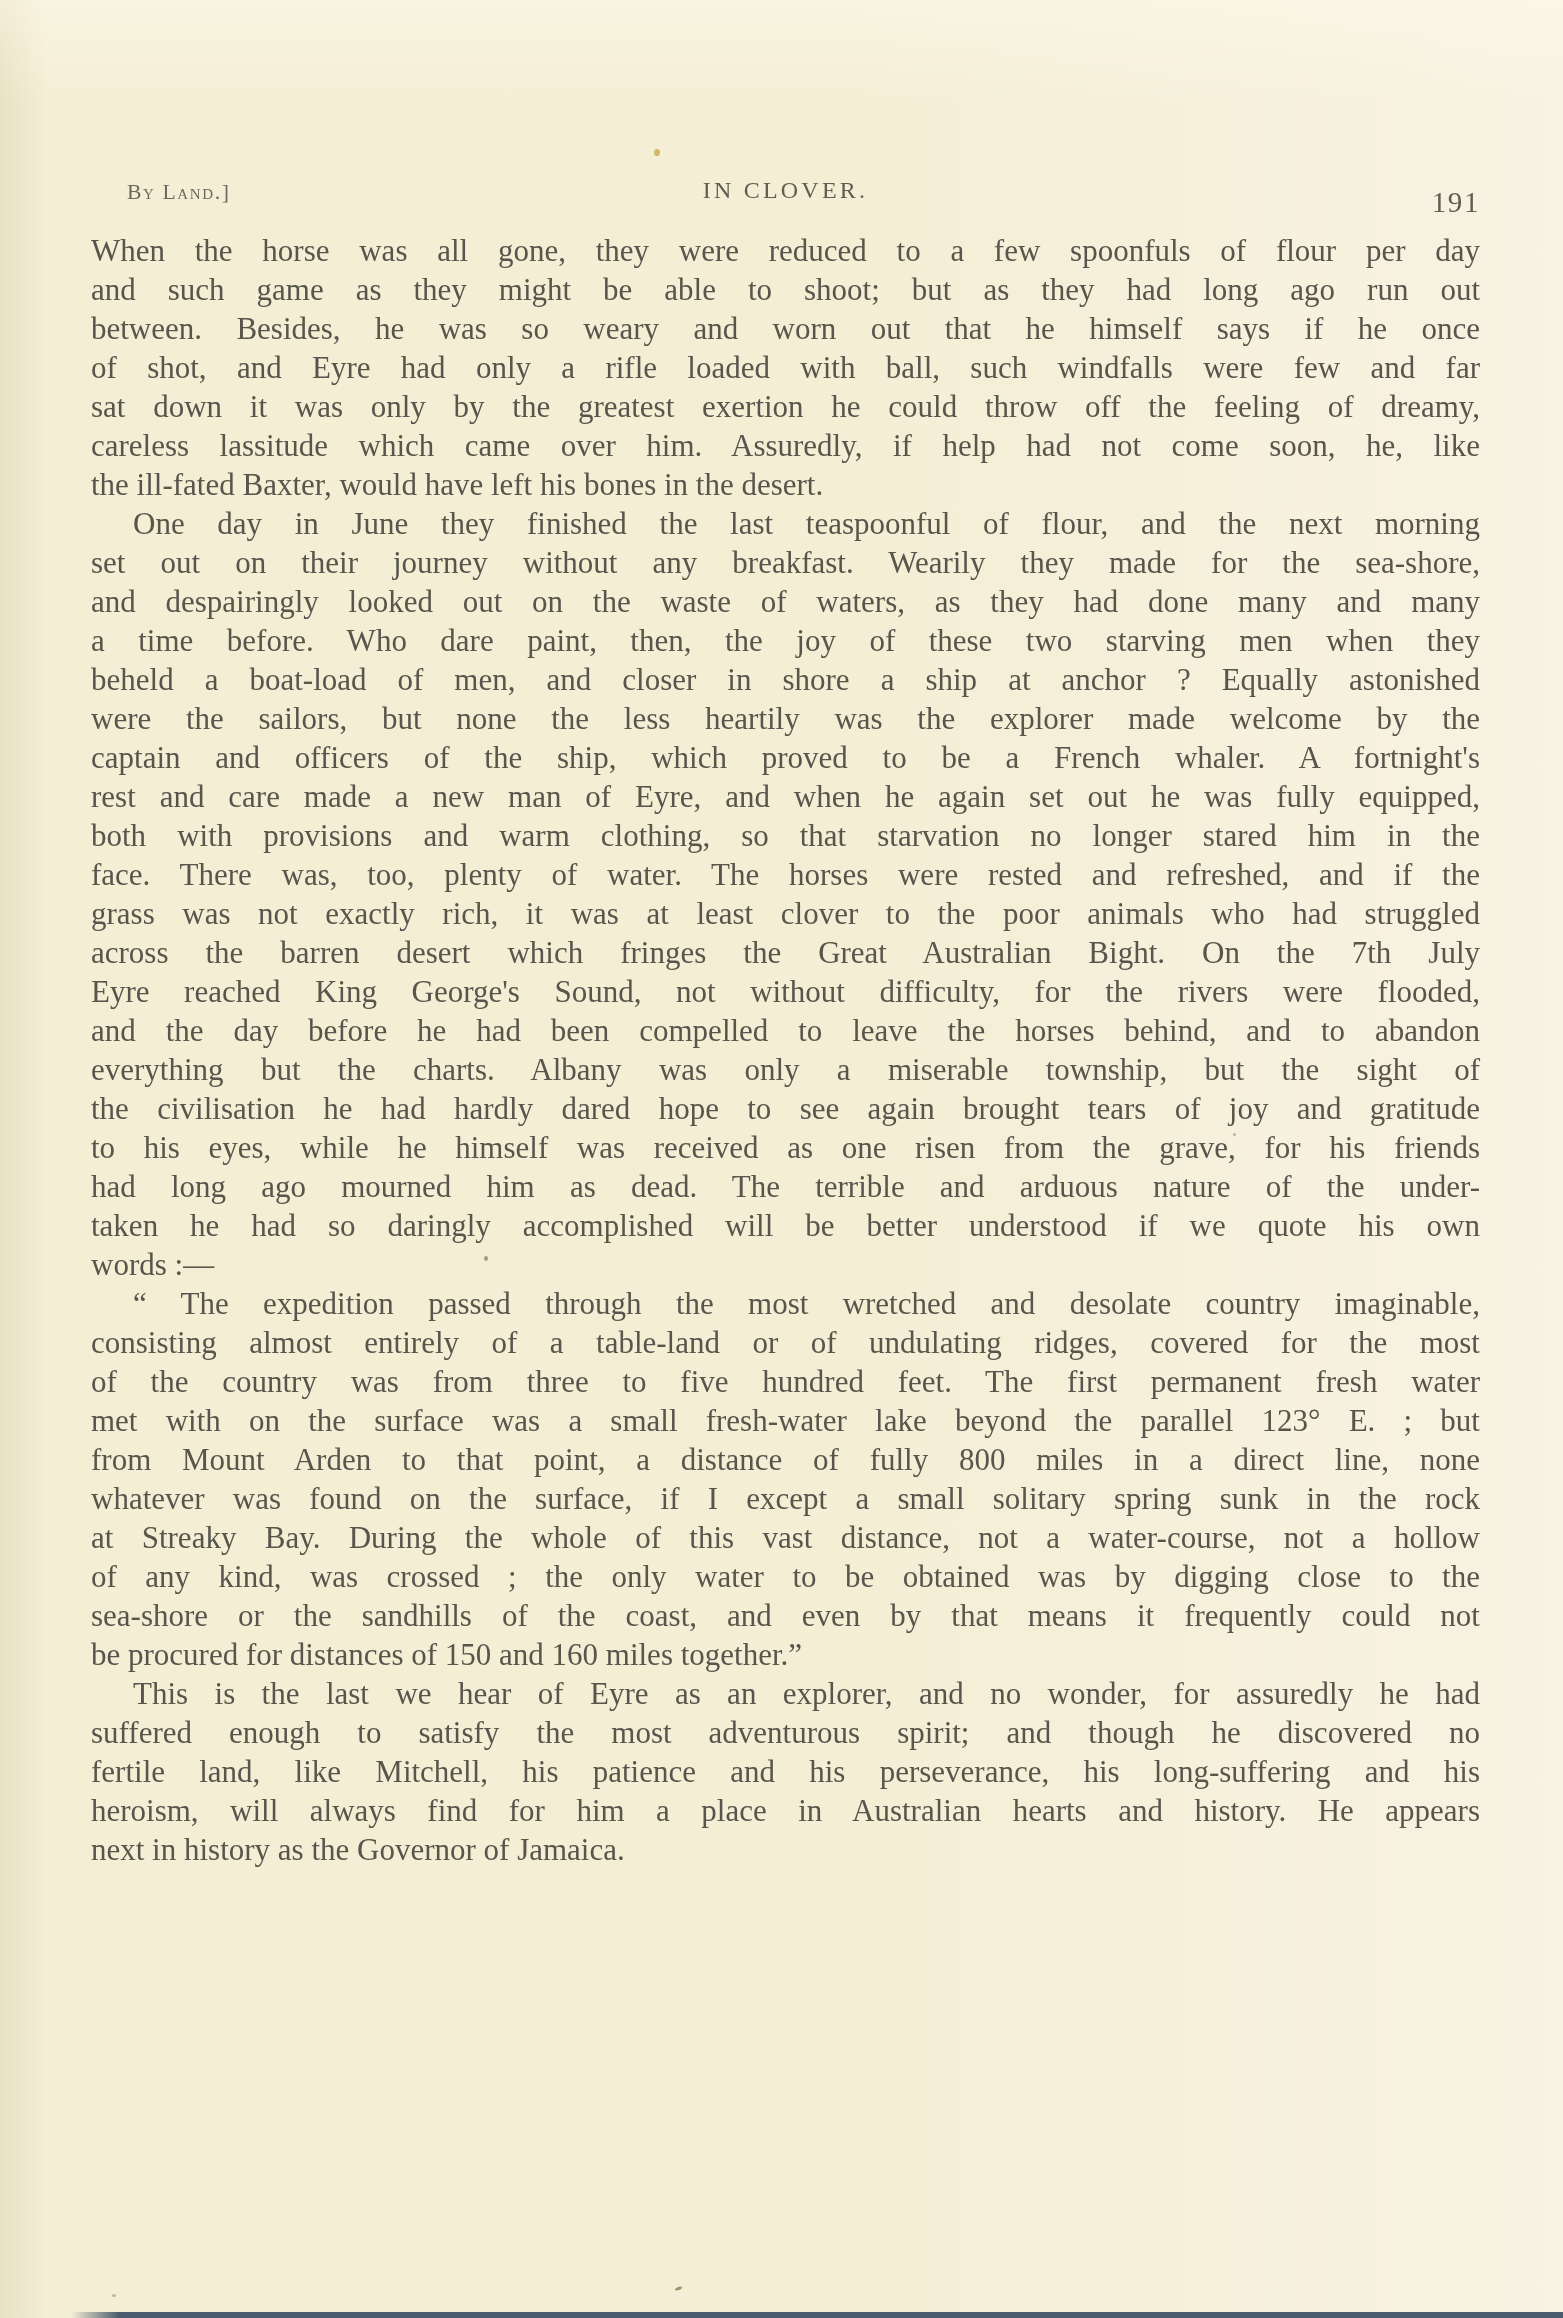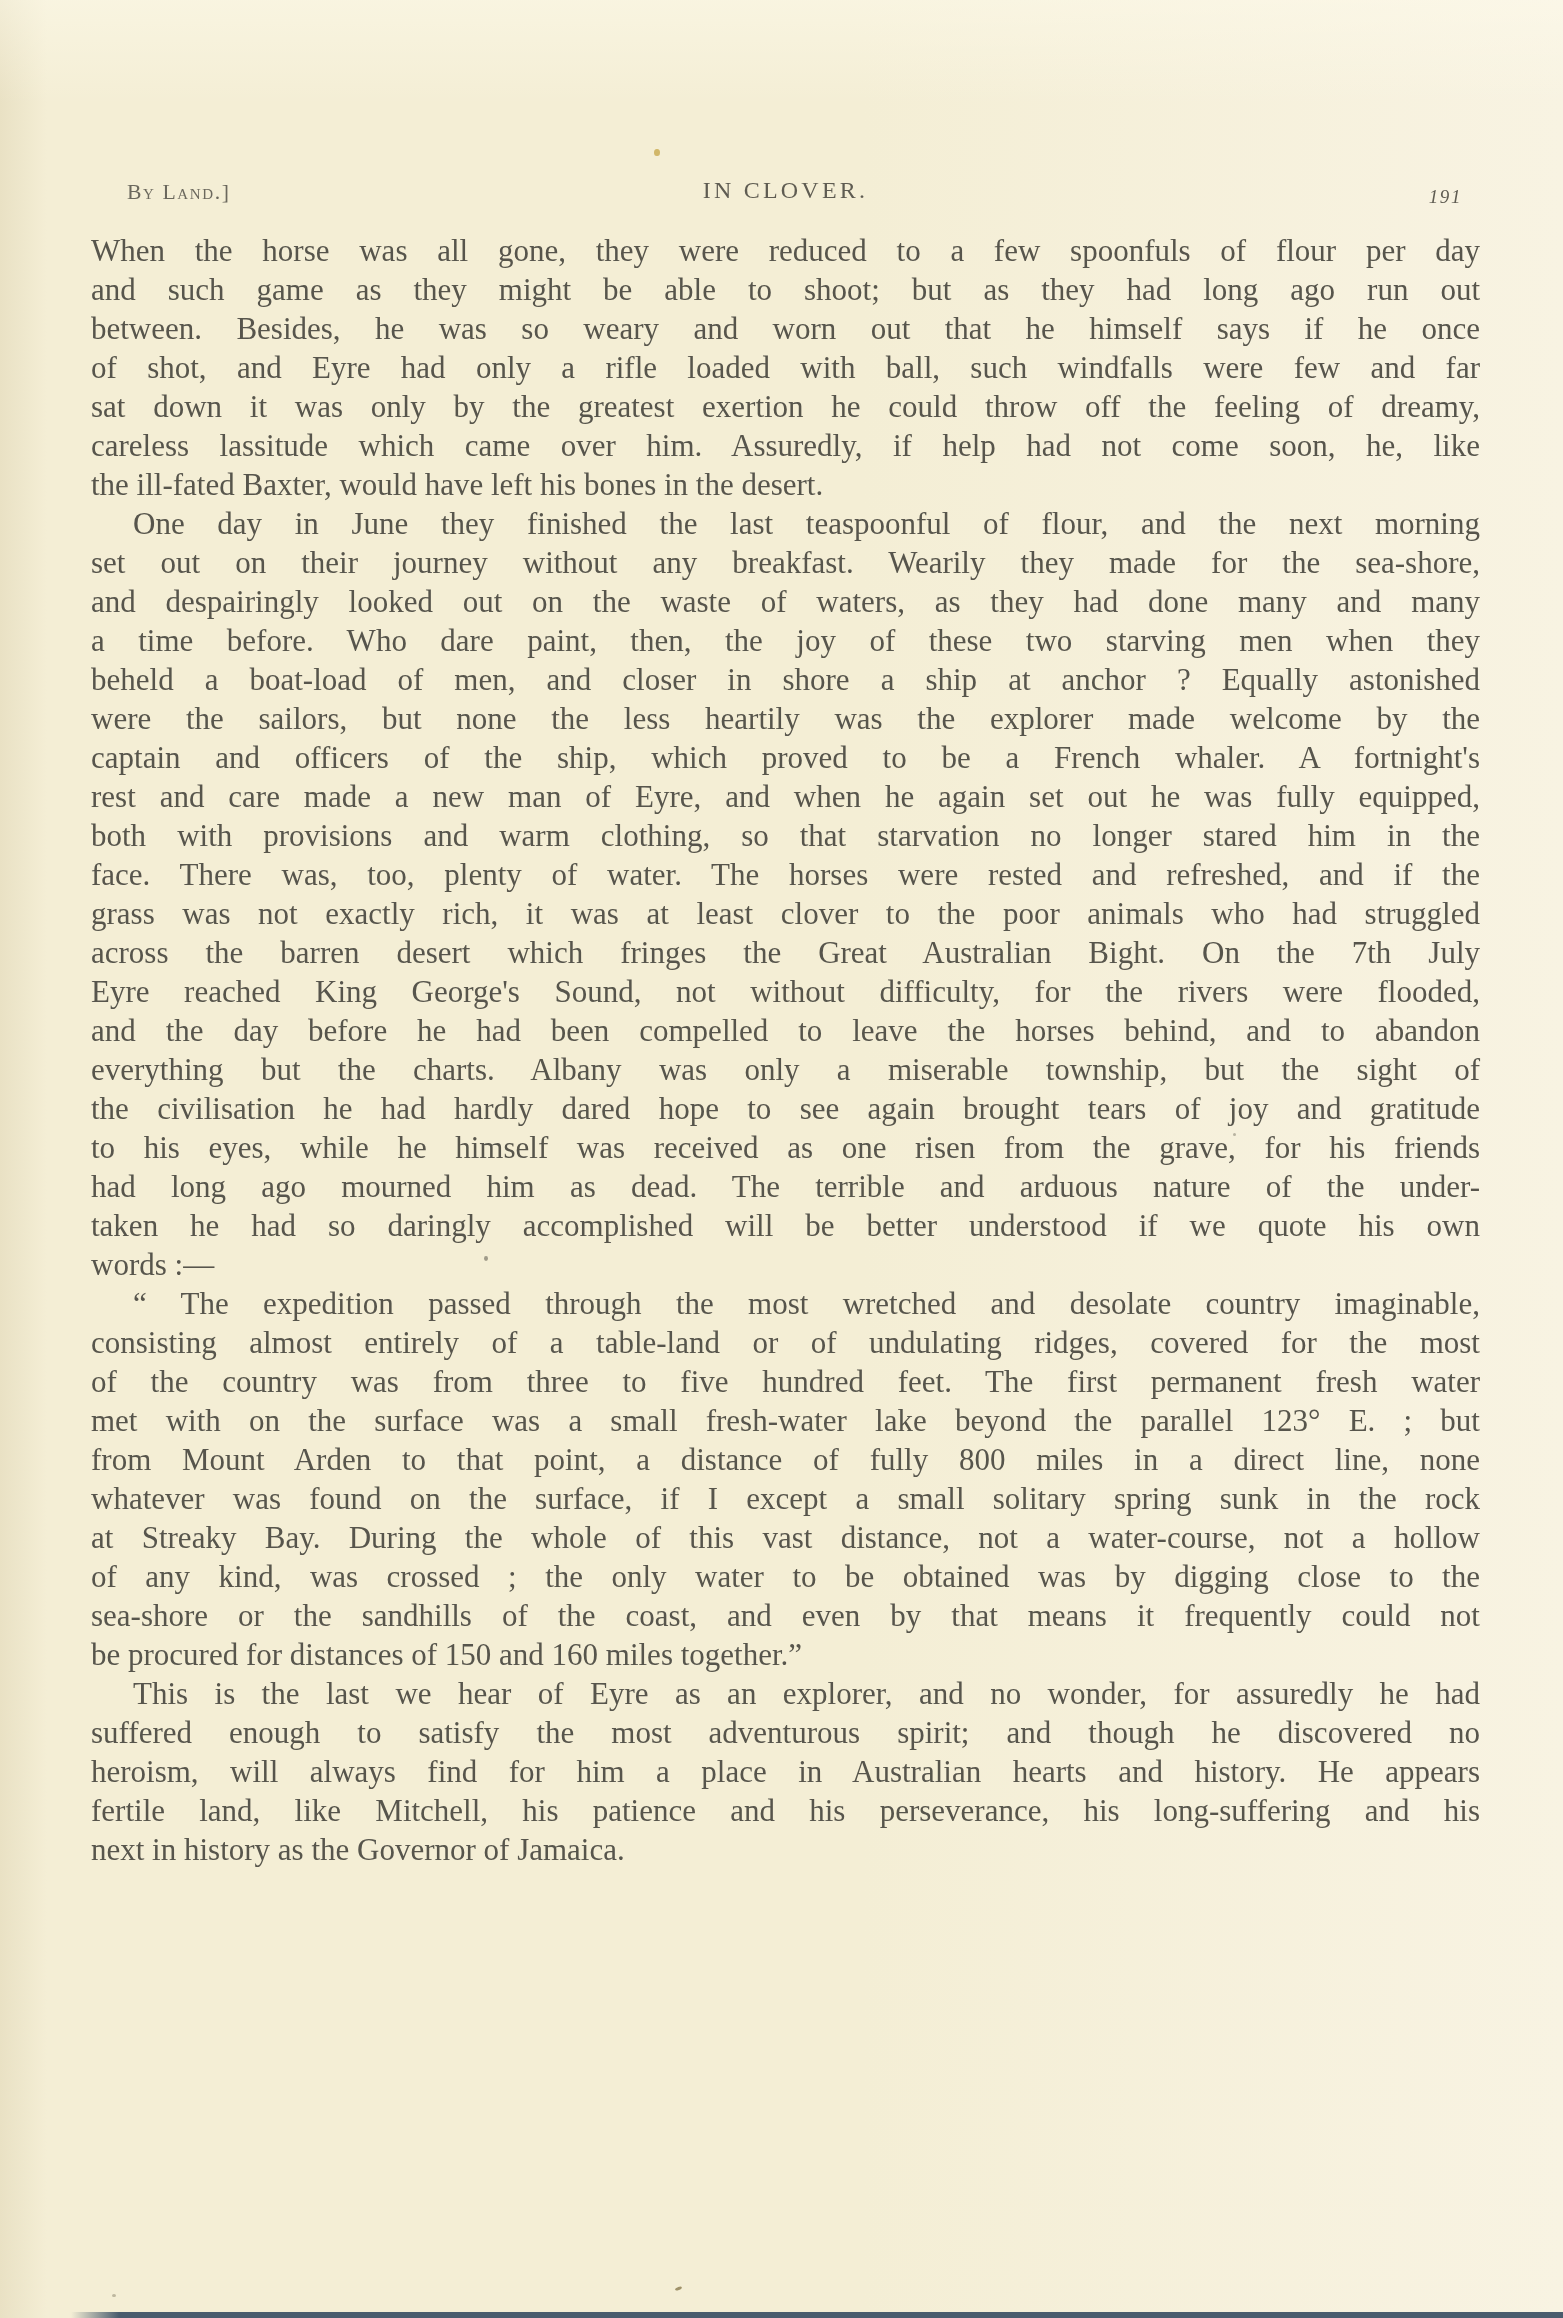--- a/index.html
+++ b/index.html
@@ -58,26 +58,25 @@
     left: 0;
     right: 0;
     top: 1.6px;
     text-align: center;
     font-size: 24px;
     letter-spacing: 3.2px;
     color: #5f5c52;
   }
   .page-number {
     position: absolute;
-    right: 18px;
+    right: 0;
     top: 11.2px;
-    font-size: 19px;
+    font-size: 29px;
     letter-spacing: 1.6px;
     color: #5f5c52;
-    font-style: italic;
   }
   .text-block {
     position: absolute;
     left: 91px;
     top: 231px;
     width: 1389px;
     color: var(--ink);
     font-size: 31px;
   }
   .line {
@@ -154,22 +153,22 @@
       <div class="line">of the country was from three to five hundred feet.  The first permanent fresh water</div>
       <div class="line">met with on the surface was a small fresh-water lake beyond the parallel 123° E. ; but</div>
       <div class="line">from Mount Arden to that point, a distance of fully 800 miles in a direct line, none</div>
       <div class="line">whatever was found on the surface, if I except a small solitary spring sunk in the rock</div>
       <div class="line">at Streaky Bay.  During the whole of this vast distance, not a water-course, not a hollow</div>
       <div class="line">of any kind, was crossed ;  the only water to be obtained was by digging close to the</div>
       <div class="line">sea-shore or the sandhills of the coast, and even by that means it frequently could not</div>
       <div class="line last">be procured for distances of 150 and 160 miles together.”</div>
       <div class="line indent">This is the last we hear of Eyre as an explorer, and no wonder, for assuredly he had</div>
       <div class="line">suffered enough to satisfy the most adventurous spirit; and though he discovered no</div>
+      <div class="line">fertile land, like Mitchell, his patience and his perseverance, his long-suffering and his</div>
       <div class="line">heroism, will always find for him a place in Australian hearts and history.  He appears</div>
-      <div class="line">fertile land, like Mitchell, his patience and his perseverance, his long-suffering and his</div>
       <div class="line last">next in history as the Governor of Jamaica.</div>
     </div>
 
   <span class="speck s1"></span>
   <span class="speck s2"></span>
   <span class="speck s3"></span>
   <span class="speck s4"></span>
   <span class="speck s5"></span>
 
   <div class="bottom-strip"></div>

